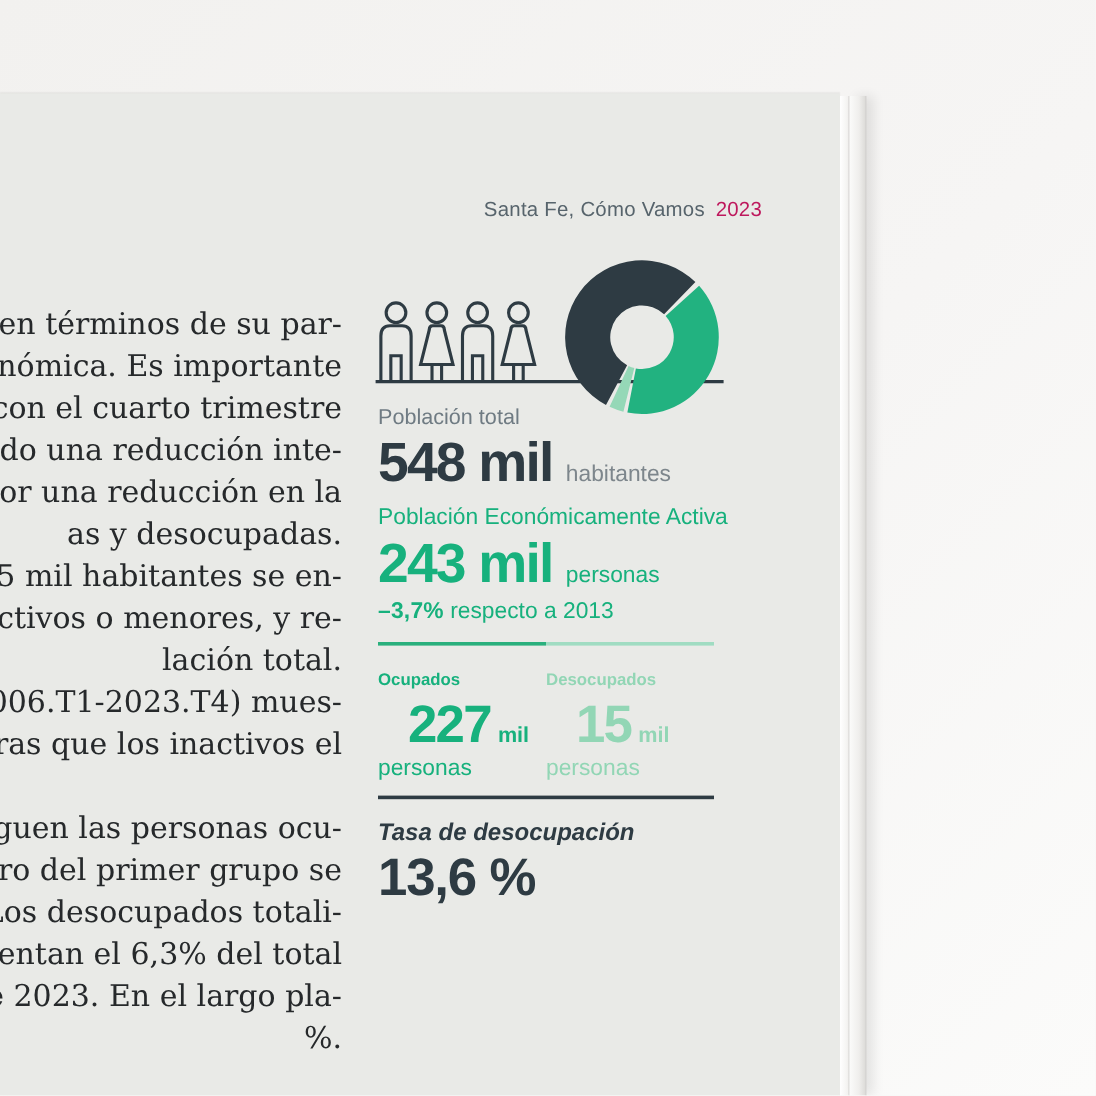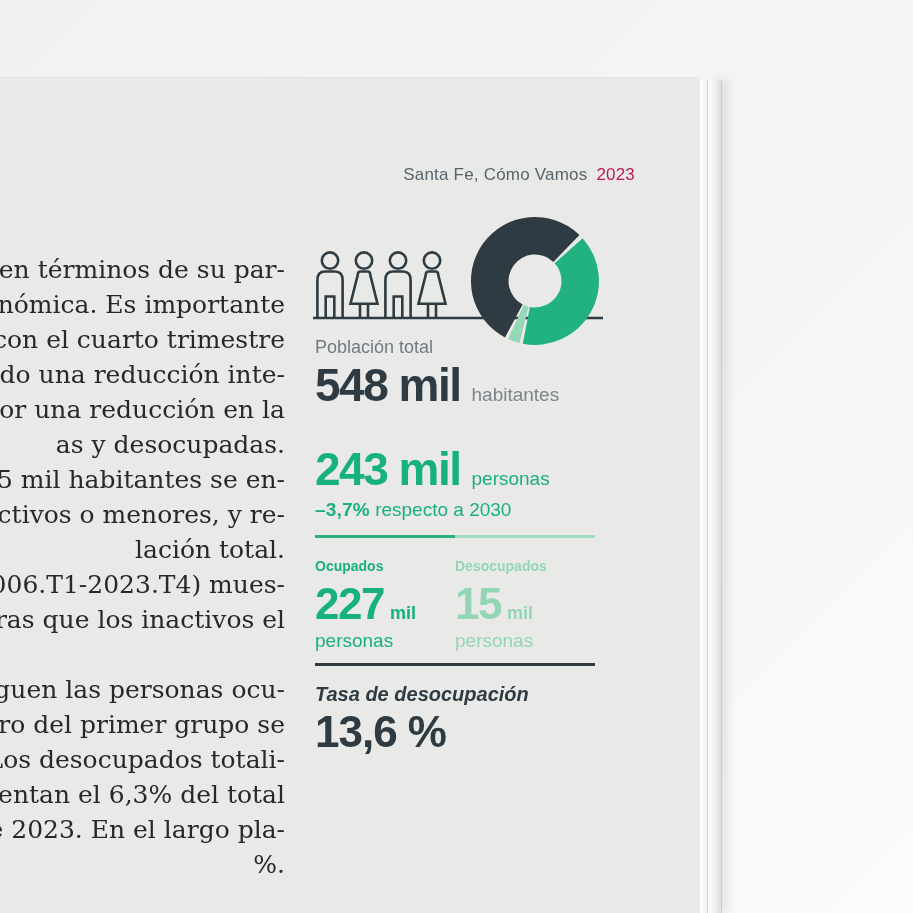--- a/index.html
+++ b/index.html
@@ -52,21 +52,21 @@
   .delta b{letter-spacing:.2px;margin-top:48px;}
   .divider1{position:absolute;left:315px;top:457px;width:280px;height:3px;font-size:0;}
   .divider1 span{display:inline-block;height:3px;width:140px;}
   .d1a{background:#2ab07d;}
   .d1b{background:#a0dcc2;}
   .divider2{position:absolute;left:315px;top:585px;width:280px;height:3px;background:#2e3b43;}
   .col{position:absolute;top:477px;width:138px;}
   .col-oc{left:315px;}
   .col-de{left:455px;}
   .col .clabel{font-size:14px;font-weight:700;line-height:22px;}
-  .col .cval{display:flex;align-items:baseline;margin-top:5px;}
+  .col .cval{display:flex;align-items:baseline;margin-top:5px;margin-left:25px;}
   .col .cnum{font-size:44px;font-weight:700;letter-spacing:-1.5px;line-height:44px;}
   .col .cmil{font-size:18px;font-weight:700;margin-left:6px;}
   .col .csub{font-size:19px;margin-top:4px;}
   .tasa-label{position:absolute;left:315px;top:605px;font-size:20px;font-weight:700;color:#2e3b43;font-style:italic;}
   .tasa-value{position:absolute;left:315px;top:629px;font-size:44px;font-weight:700;letter-spacing:-1px;color:#2e3b43;}
   .graphic{position:absolute;left:305px;top:132px;}
 </style>
 </head>
 <body>
 
@@ -136,28 +136,29 @@
       </g>
     </svg>
 
     <div class="ig-label-gray" style="top:259px">Población total</div>
 
     <div class="bigrow" style="top:284px">
       <span class="bignum dark">548 mil</span>
       <span class="unit-gray">habitantes</span>
     </div>
 
+    <div class="pea-label">Población Económicamente Activa</div>
 
     <div class="bigrow" style="top:368px">
       <span class="bignum green">243 mil</span>
       <span class="unit-green">personas</span>
     </div>
 
     <div class="delta">
-      <b>–3,7%</b><span> respecto a 2030</span>
+      <b>–3,7%</b><span> respecto a 2013</span>
     </div>
 
     <div class="divider1">
       <span class="d1a"></span><span class="d1b"></span>
     </div>
 
     <div class="col col-oc green">
       <div class="clabel">Ocupados</div>
       <div class="cval">
         <span class="cnum">227</span>

